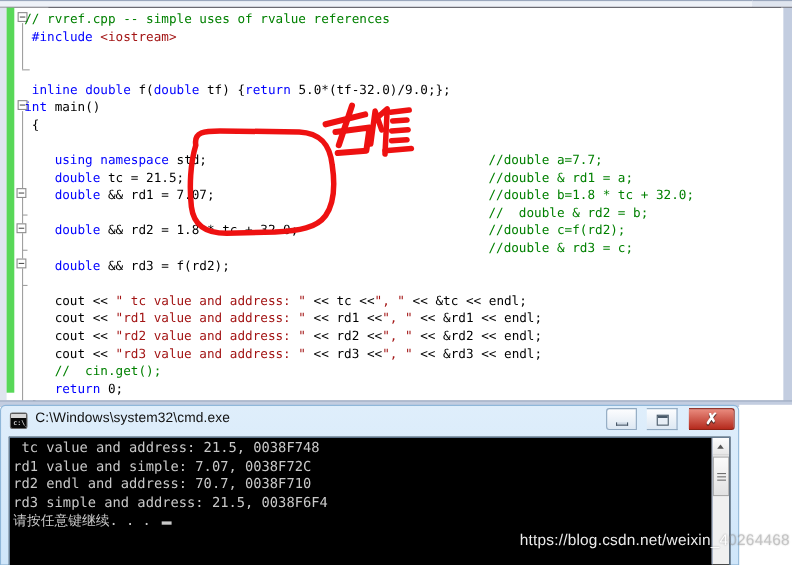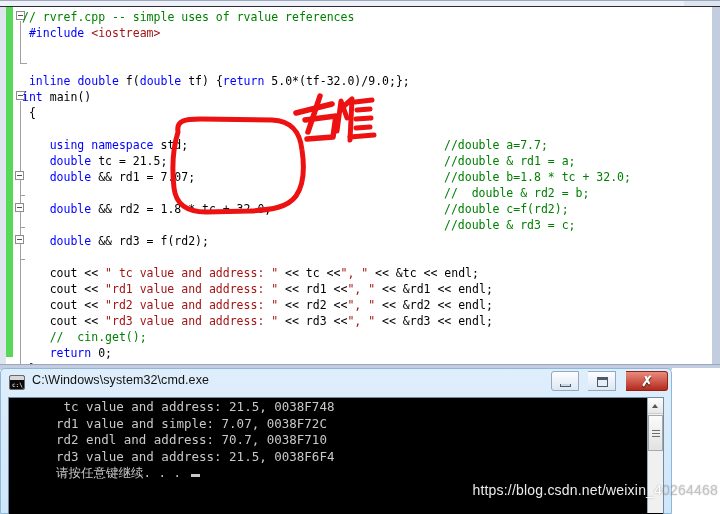--- a/index.html
+++ b/index.html
@@ -145,21 +145,21 @@
 
   .con-body{
     position:absolute;left:8px;top:29px;width:656px;height:117px;
     background:#000000;border:1px solid #6f8ba6;border-bottom:none;
     box-sizing:border-box;overflow:hidden;
   }
   .con-text{
     position:absolute;left:3px;top:1px;
     font-family:"DejaVu Sans Mono",monospace;
     font-size:12.5px;line-height:16.5px;
-    color:#c8c8c8;white-space:pre;margin-left:44px;
+    color:#c8c8c8;white-space:pre;
   }
   .con-text .cl{display:block;}
   .con-cursor{
     display:inline-block;width:9px;height:3px;background:#c8c8c8;
     vertical-align:baseline;margin-left:10px;
   }
   .con-scroll{
     position:absolute;right:0;top:0;width:16px;height:115px;
     background:#f0f0f0;border-left:1px solid #9aa7bd;box-sizing:border-box;
   }
@@ -279,21 +279,21 @@
         <span class="wb">
           <span class="gmax"></span>
         </span>
         <span class="wb close">
           <span class="gclose">✗</span>
         </span>
       </div>
     </div>
 
     <div class="con-body">
-      <div class="con-text" id="console-lines"><div class="cl"> tc value and address: 21.5, 0038F748</div><div class="cl">rd1 value and simple: 7.07, 0038F72C</div><div class="cl">rd2 endl and address: 70.7, 0038F710</div><div class="cl">rd3 value and address: 21.5, 0038F6F4</div><div class="cl">请按任意键继续. . .<span class="con-cursor"></span></div></div>
+      <div class="con-text" id="console-lines"><div class="cl"> tc value and address: 21.5, 0038F748</div><div class="cl">rd1 value and simple: 7.07, 0038F72C</div><div class="cl">rd2 endl and address: 70.7, 0038F710</div><div class="cl">rd3 simple and address: 21.5, 0038F6F4</div><div class="cl">请按任意键继续. . .<span class="con-cursor"></span></div></div>
       <div class="con-scroll">
         <div class="arrow-up"></div>
         <div class="thumb"></div>
       </div>
     </div>
   </div>
 
   <div class="watermark">
     <span>https://blog.csdn.net/weixin_4</span><span class="dim">0264468</span>
   </div>

